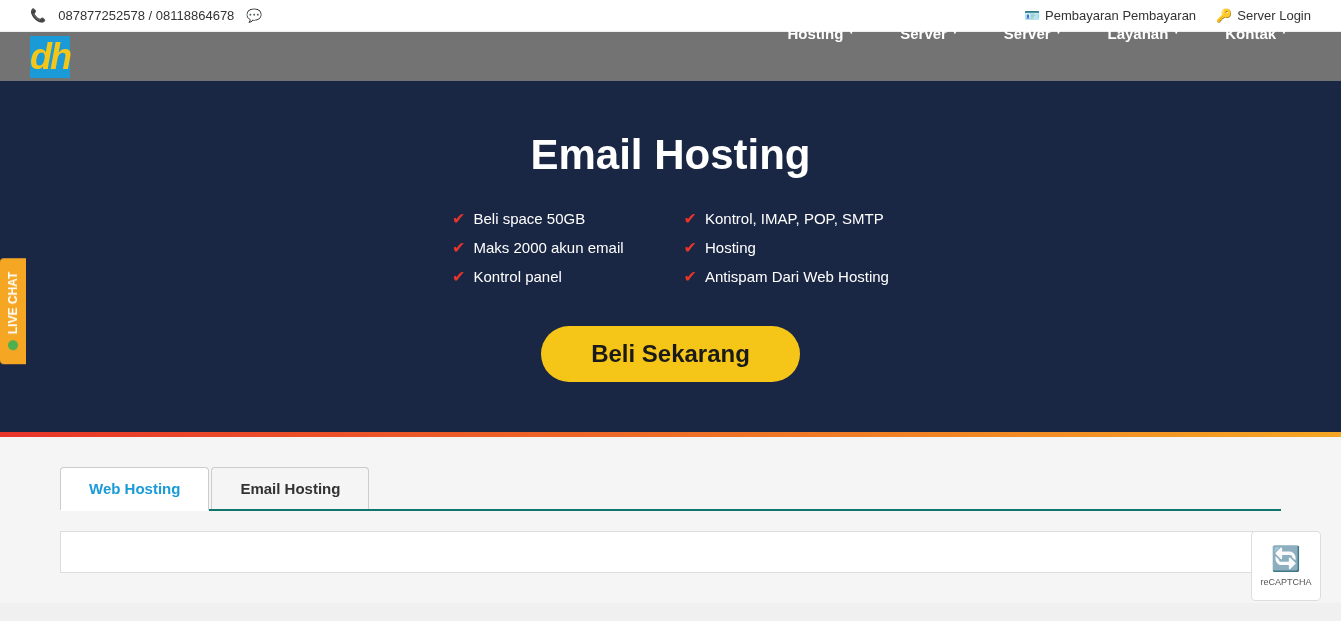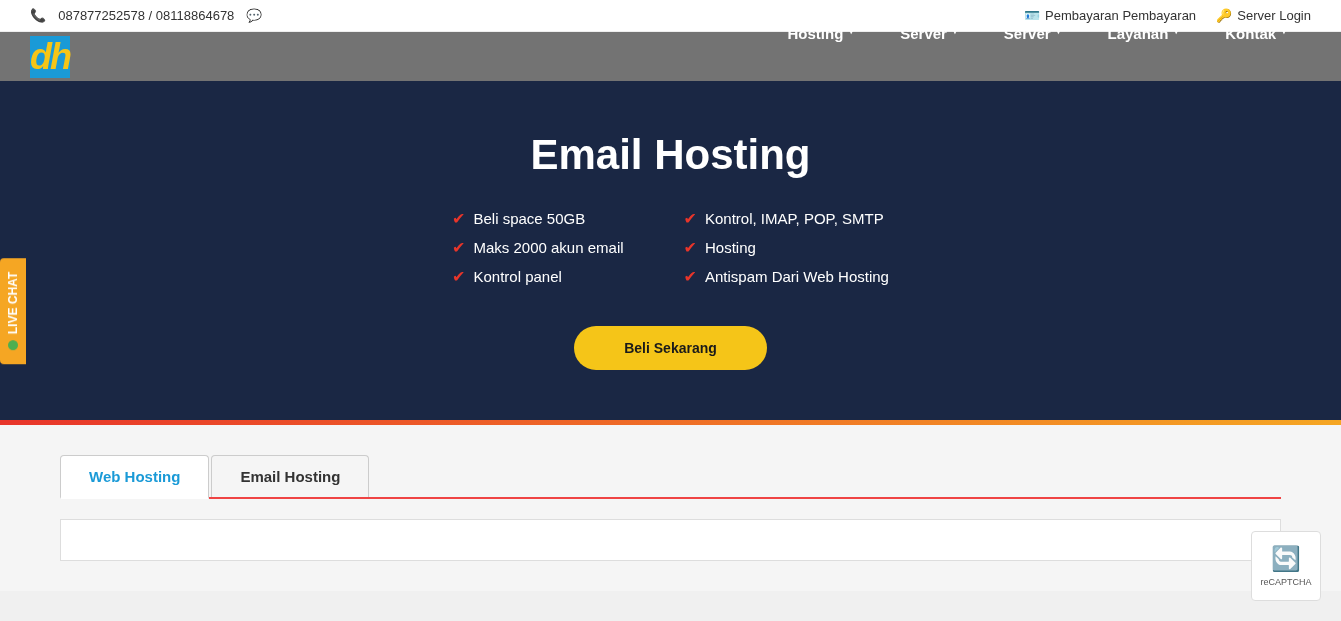--- a/index.html
+++ b/index.html
@@ -82,42 +82,42 @@
     .hero-price {
       font-size: 26px;
       font-weight: 700;
       margin-bottom: 28px;
       color: #fff;
     }
     .btn-buy {
       background: #f5c518;
       color: #1a1a1a;
       font-weight: 800;
-      font-size: 14px;
+      font-size: 24px;
       padding: 14px 50px;
       border: none;
       border-radius: 30px;
       cursor: pointer;
       display: inline-block;
     }
 
     
     .hero-border { height: 5px; background: linear-gradient(to right, #e8352a, #f5a623); }
 
     
     .content-area {
       background: #f5f5f5;
       padding: 30px 60px;
     }
 
     
     .tabs {
       display: flex;
       align-items: flex-end;
-      border-bottom: 2px solid #ef4444;
+      border-bottom: 2px solid #0f766e;
       margin-bottom: 20px;
     }
     .tab {
       padding: 12px 28px;
       font-size: 15px;
       font-weight: 600;
       cursor: pointer;
       border: 1px solid #ccc;
       border-bottom: none;
       background: #f5f5f5;

